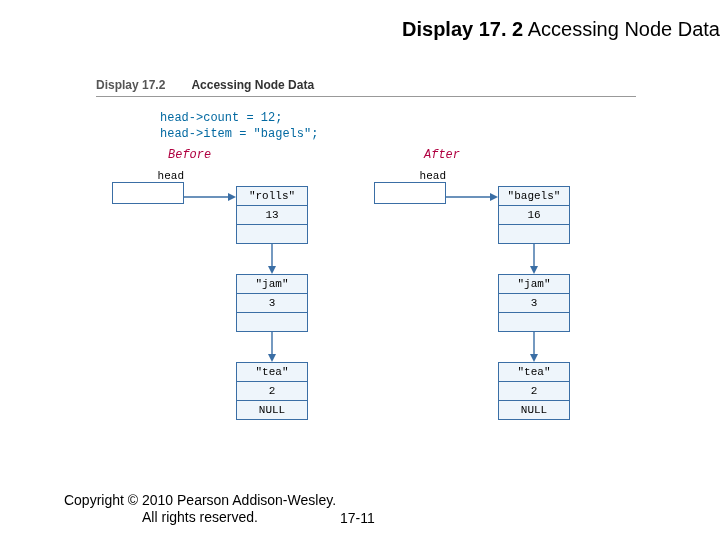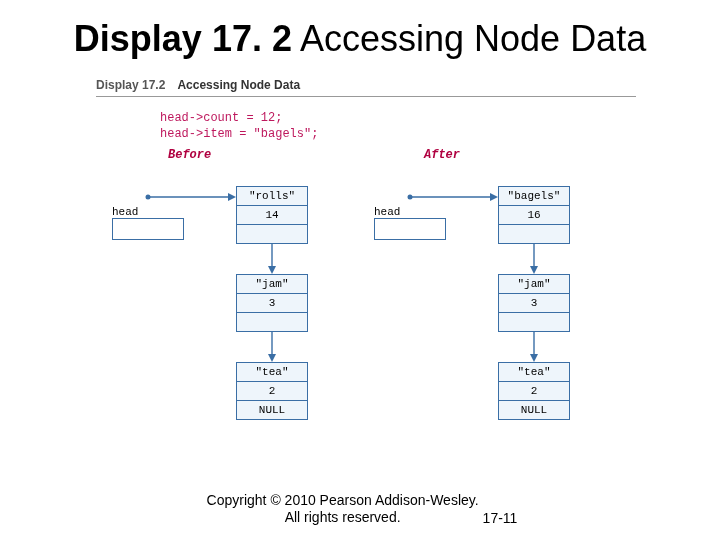--- a/index.html
+++ b/index.html
@@ -15,48 +15,48 @@
   .slide {
     position: relative;
     width: 720px;
     height: 540px;
   }
   .title {
     position: absolute;
     top: 18px;
     left: 0;
     width: 100%;
-    text-align: center;
-    font-size: 36px;
+    text-align: right;
+    font-size: 20px;
   }
   .title .b { font-weight: 700; }
 
   .panel {
     position: absolute;
     left: 96px;
     top: 78px;
     width: 540px;
   }
 
   .panelHeader {
     font-size: 12px;
     font-weight: 700;
     color: #555;
     padding-bottom: 4px;
     border-bottom: 1px solid #999;
     display: flex;
-    gap: 12px;
+    gap: 26px;
     text-align: center;
   }
   .panelHeader .caption { color: #333; }
 
   .code {
     font-family: "Courier New", monospace;
     font-size: 12px;
-    color: #be185d;
+    color: #0369a1;
     margin: 14px 0 6px 64px;
     line-height: 1.3;
   }
 
   .stateLabel {
     font-family: "Courier New", monospace;
     font-size: 12px;
     color: #b00040;
     font-style: italic;
   }
@@ -76,22 +76,21 @@
     text-align: center;
     box-sizing: border-box;
   }
   .headCell {
     width: 72px; height: 22px; line-height: 20px;
     background: #fff;
   }
   .headLabel {
     font-family: "Courier New", monospace;
     font-size: 11px;
-    text-align: left;
-    margin-top: 36px;
+    text-align: right;
   }
 
   .node {
     width: 72px;
     background: #eef5fb;
   }
   .node .row {
     border: 1px solid #3a6ea5;
     border-top: none;
     height: 18px; line-height: 18px;
@@ -108,21 +107,21 @@
   }
   .arrows line { stroke: #3a6ea5; stroke-width: 1.4; }
   .arrows polygon { fill: #3a6ea5; }
 
   .footer {
     position: absolute;
     bottom: 14px;
     left: 60px;
     right: 60px;
     display: flex;
-    justify-content: center;
+    justify-content: flex-start;
     align-items: flex-end;
     font-size: 14px;
   }
   .footer .copy {
     max-width: 280px;
     text-align: center;
     line-height: 1.2;
   }
 </style>
 </head>
@@ -137,21 +136,21 @@
     <div class="panelHeader">
       <span>Display 17.2</span>
       <span class="caption">Accessing Node Data</span>
     </div>
 
     <div class="code">
       <div>head-&gt;count = 12;</div>
       <div>head-&gt;item  = "bagels";</div>
     </div>
 
-    <div style="position:relative; height:18px;font-weight:bold;">
+    <div style="position:relative; height:18px;">
       <span class="stateLabel" style="position:absolute; left:72px;">Before</span>
       <span class="stateLabel" style="position:absolute; left:328px;">After</span>
     </div>
 
     <div class="diagrams">
       <svg class="arrows" viewBox="0 0 540 300">
 
         <circle cx="52" cy="29" r="2.5" fill="#3a6ea5"></circle>
         <line x1="52" y1="29" x2="134" y2="29"></line>
         <polygon points="140,29 132,25 132,33"></polygon>
@@ -175,21 +174,21 @@
         <polygon points="438,194 434,186 442,186"></polygon>
       </svg>
 
       <div style="position:absolute; left:16px; top:2px;">
         <div class="headLabel" style="width:72px;">head</div>
         <div class="headCell"></div>
       </div>
 
       <div class="node" style="position:absolute; left:140px; top:18px;">
         <div class="row">"rolls"</div>
-        <div class="row">14</div>
+        <div class="row">13</div>
         <div class="row"></div>
       </div>
 
       <div class="node" style="position:absolute; left:140px; top:106px;">
         <div class="row">"jam"</div>
         <div class="row">3</div>
         <div class="row"></div>
       </div>
 
       <div class="node" style="position:absolute; left:140px; top:194px;">

